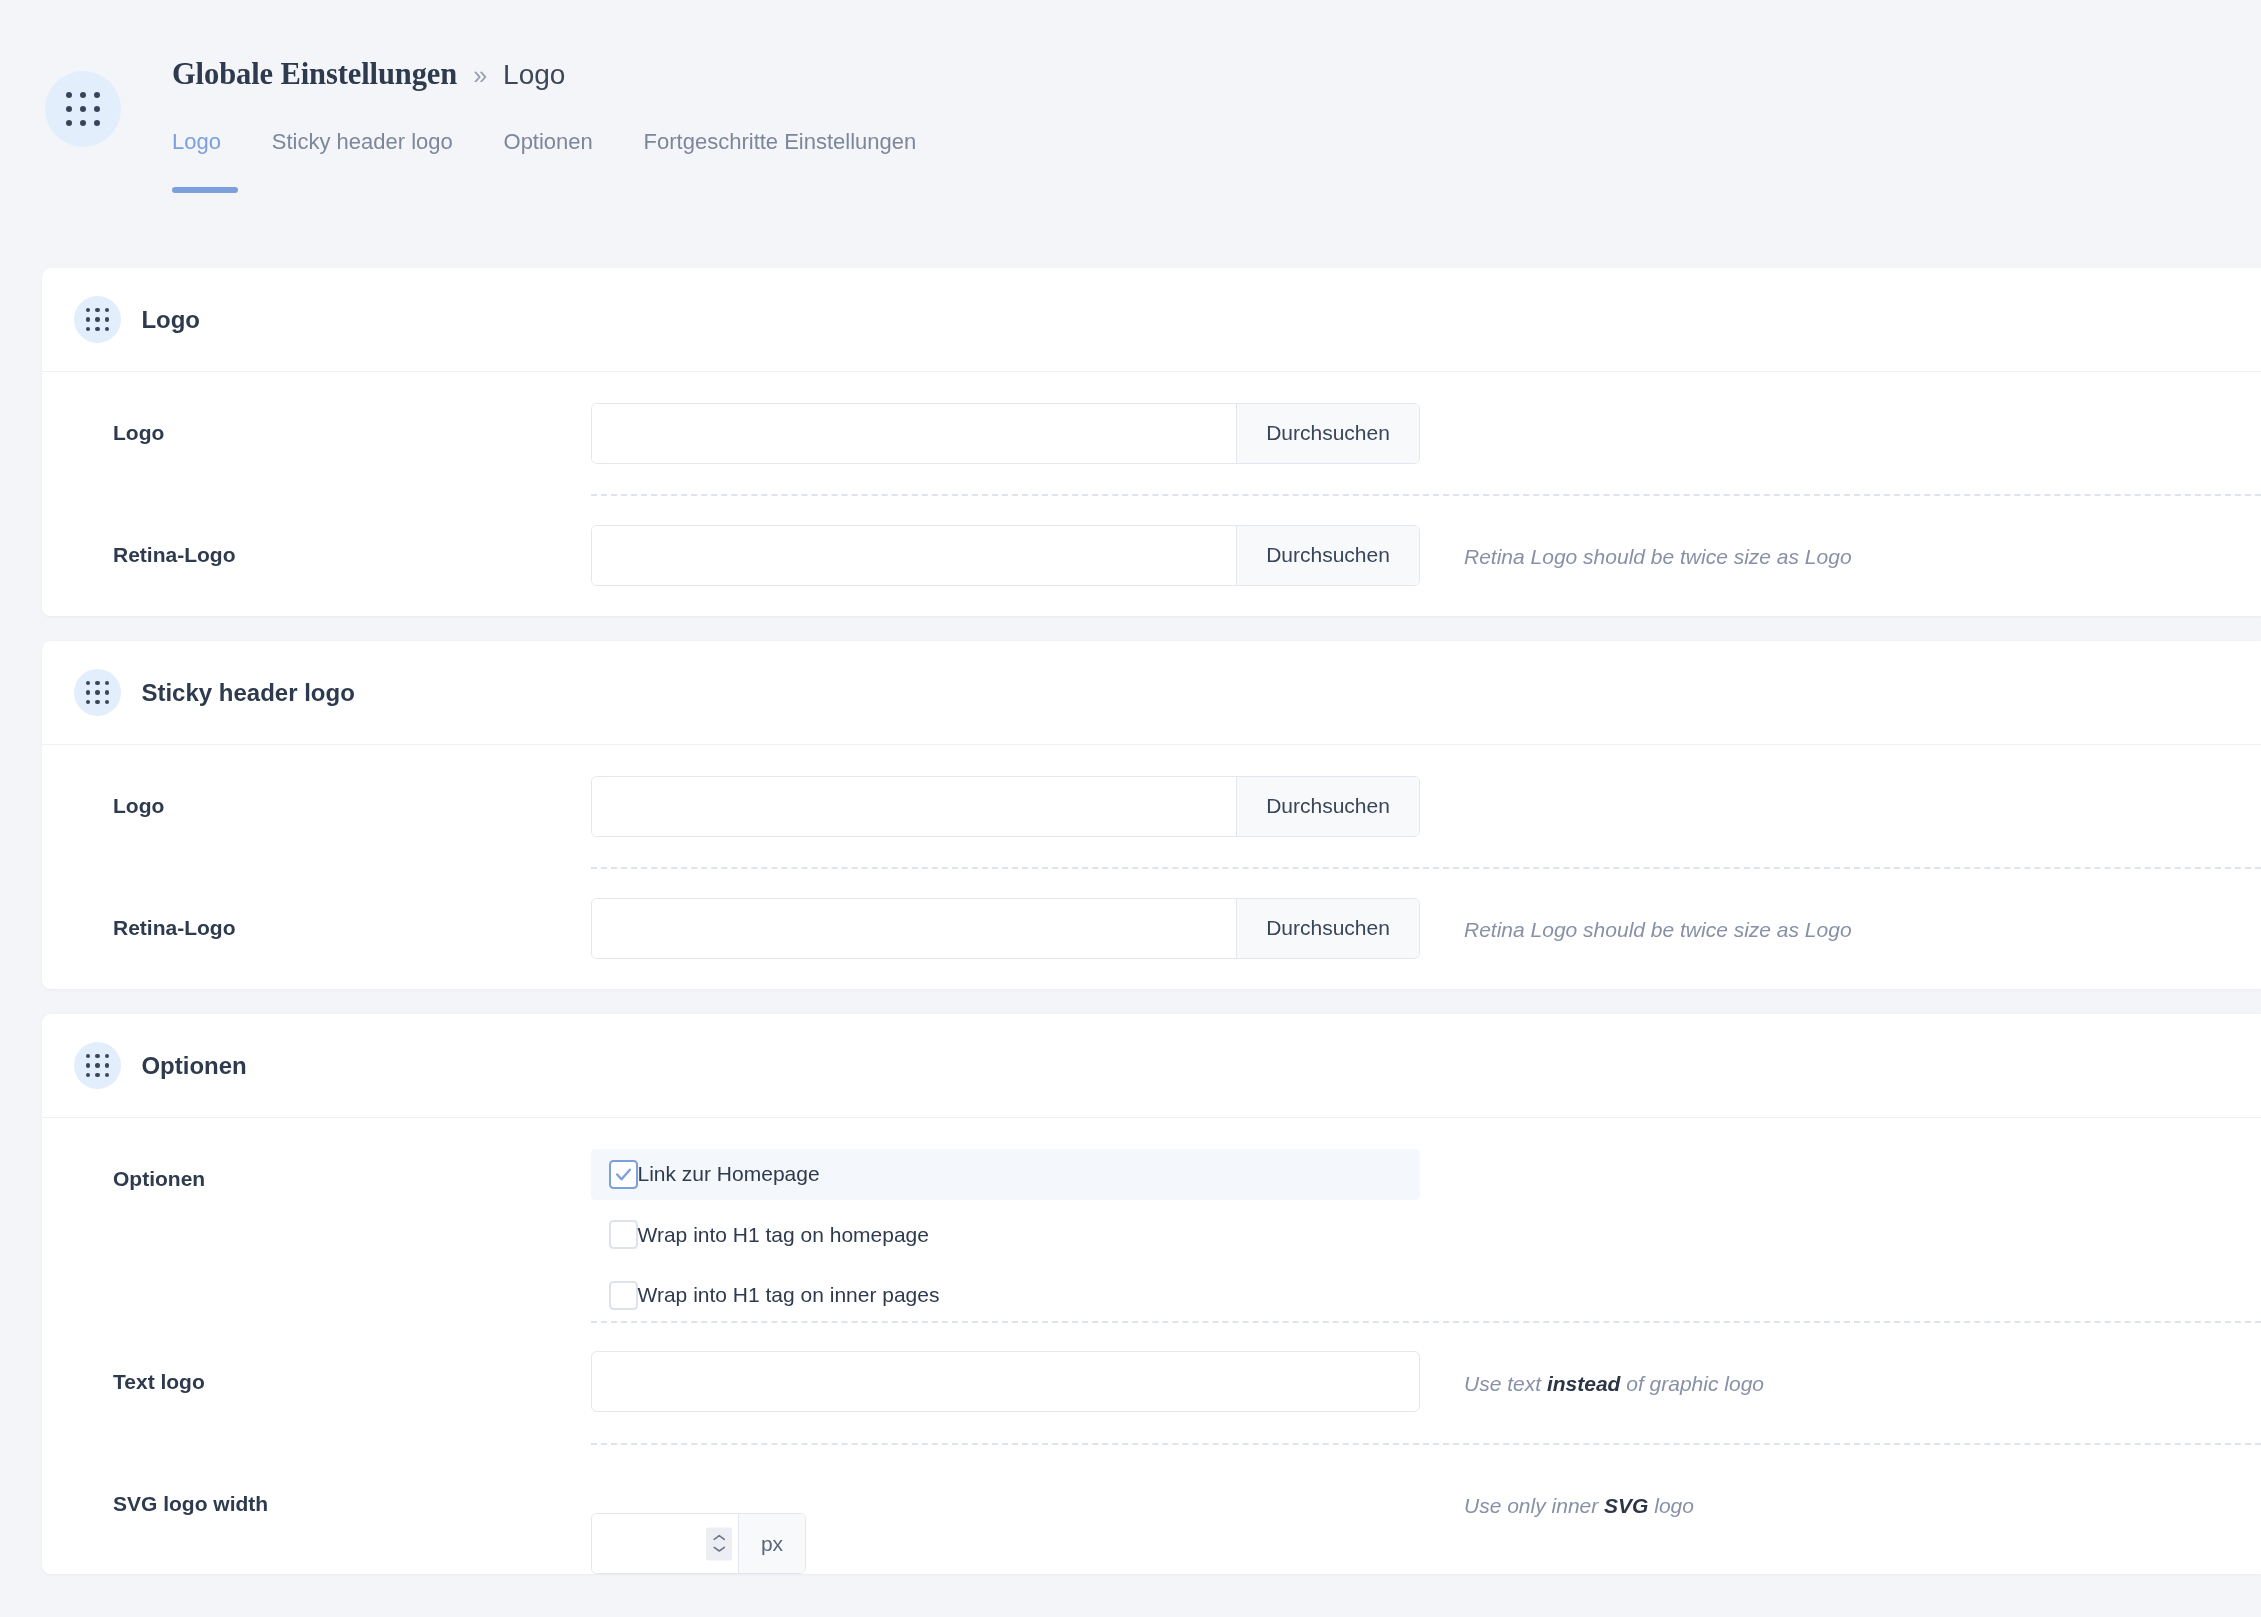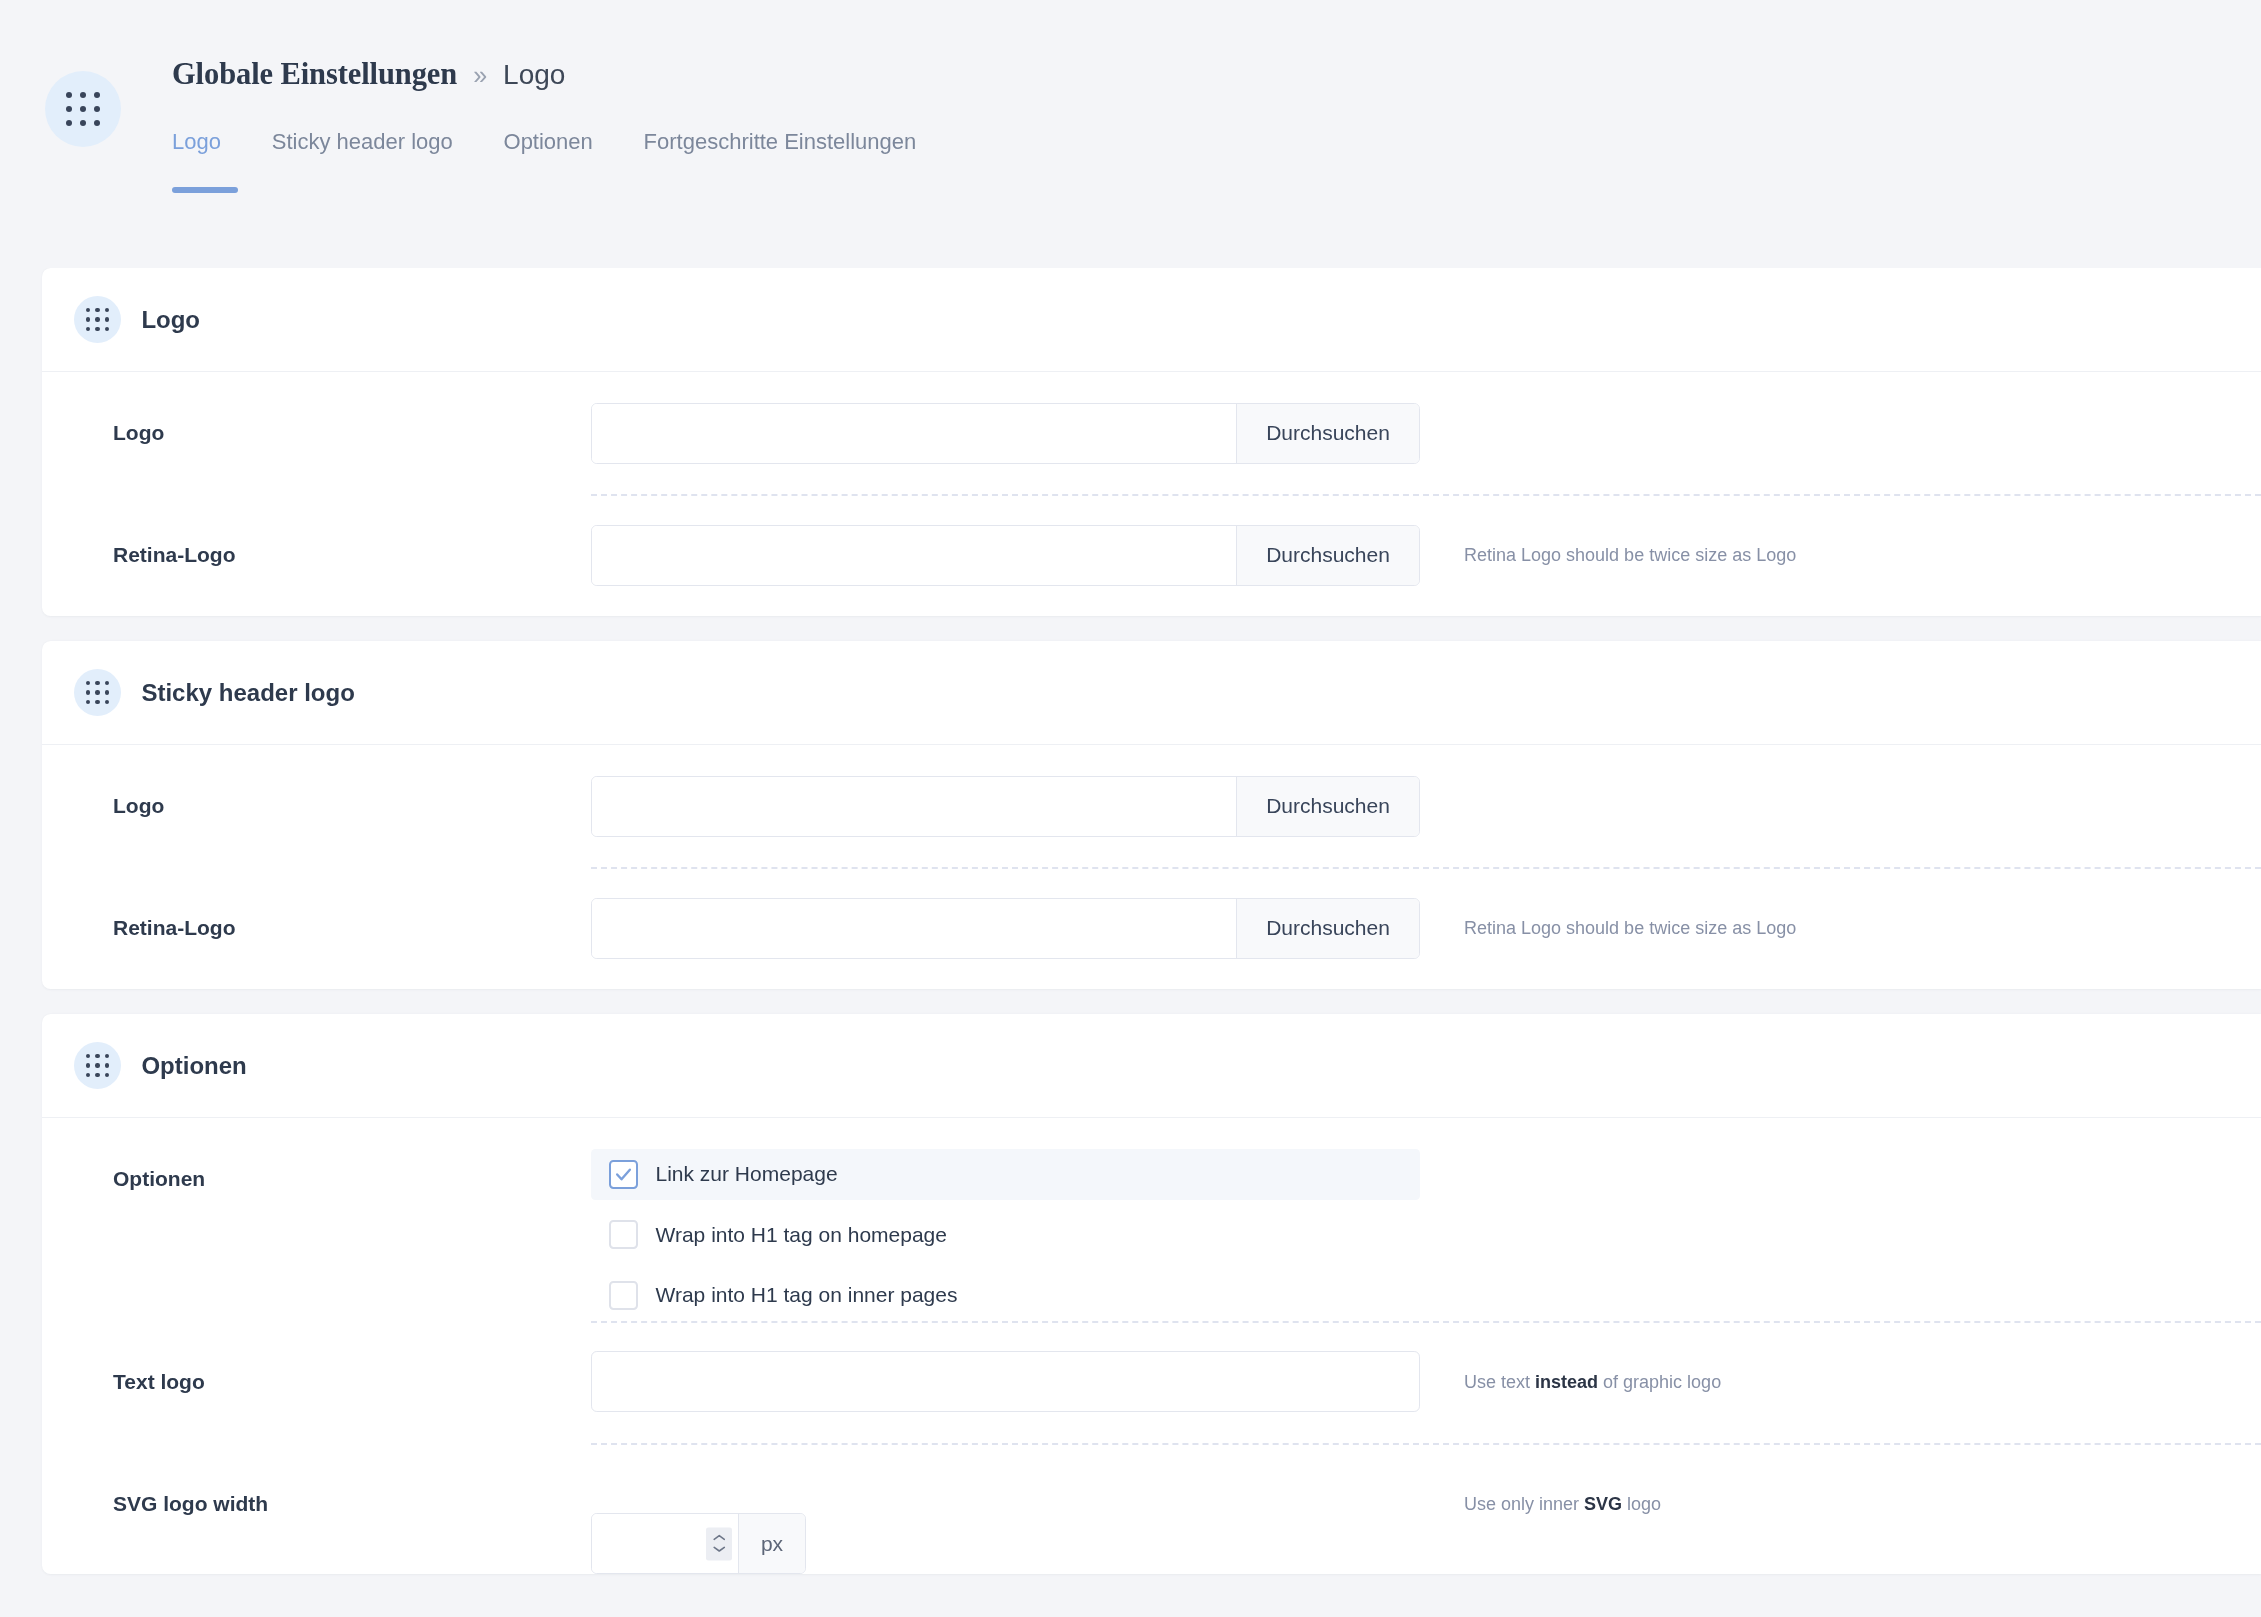--- a/index.html
+++ b/index.html
@@ -165,22 +165,23 @@
   .field-control {
     flex: 0 0 829px;
     width: 829px;
     padding-top: 30.5px;
   }
 
   .field-help {
     flex: 1 1 auto;
     padding-top: 51px;
     padding-left: 44px;
-    font-size: 18px;
+    font-size: 21px;
     color: #8790a6;
+    font-style: italic;
   }
   .field-help b { color: #2c3546; font-weight: bold; }
 
   
   .input-group {
     display: flex;
     width: 829px;
     height: 61px;
     border: 1.5px solid #e3e6ee;
     border-radius: 5.8px;
@@ -211,21 +212,20 @@
     background: #fff;
   }
 
   
   .checkbox-list {
     width: 829px;
   }
   .checkbox-item {
     display: flex;
     align-items: center;
-    gap: 18px;
     height: 51px;
     padding-left: 17.5px;
     border-radius: 4.4px;
     cursor: pointer;
   }
   .checkbox-item + .checkbox-item { margin-top: 9.5px; }
   .checkbox-item.selected { background: #f4f7fb; }
   .cb {
     width: 29px;
     height: 29px;

